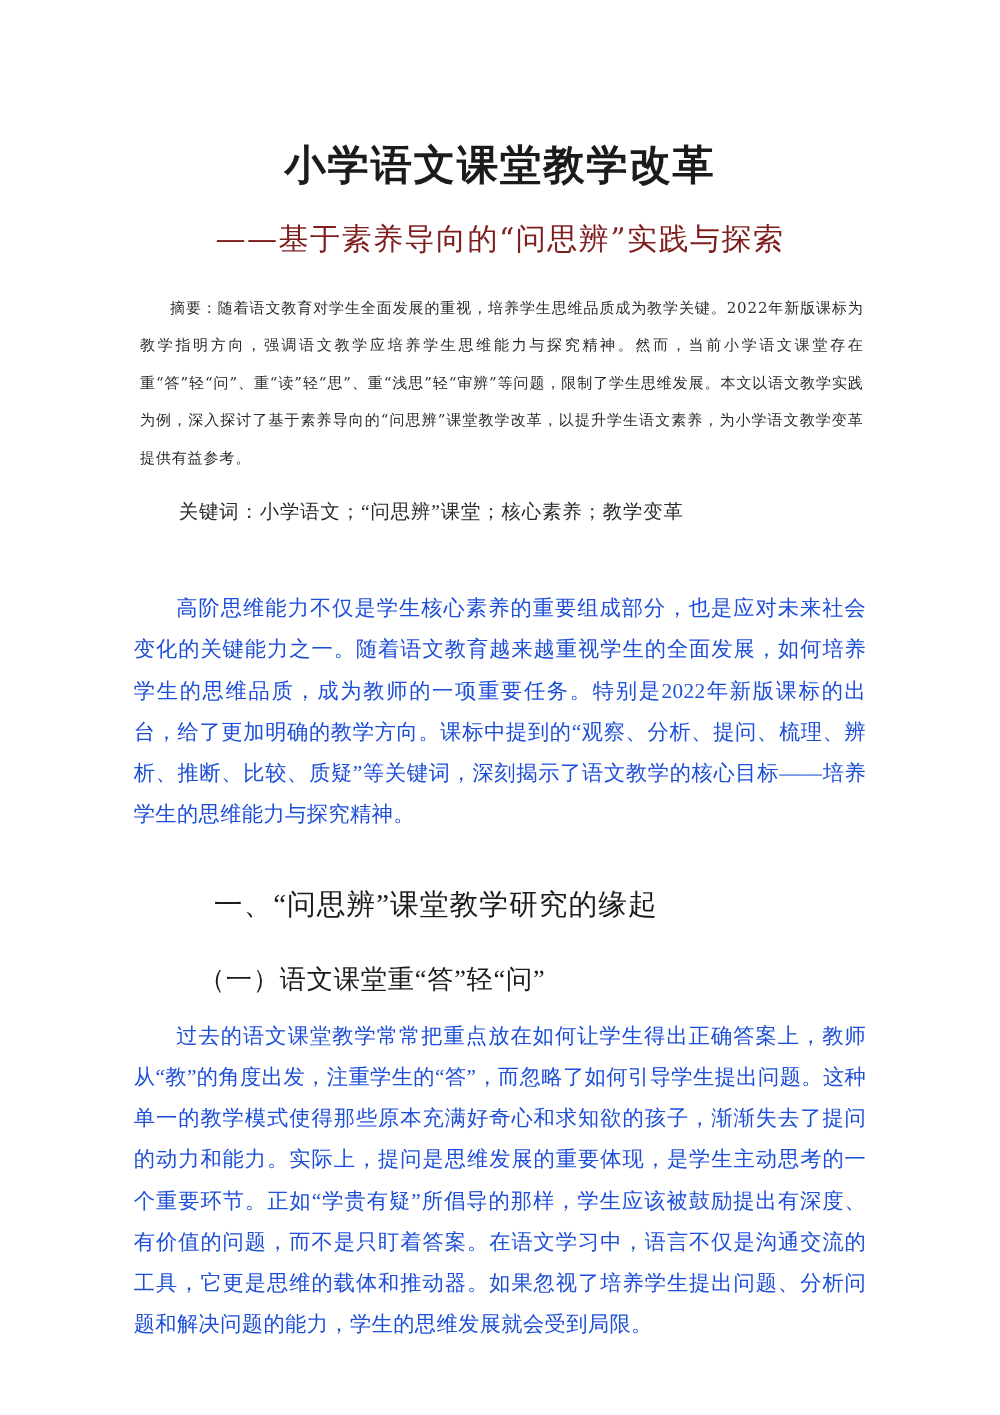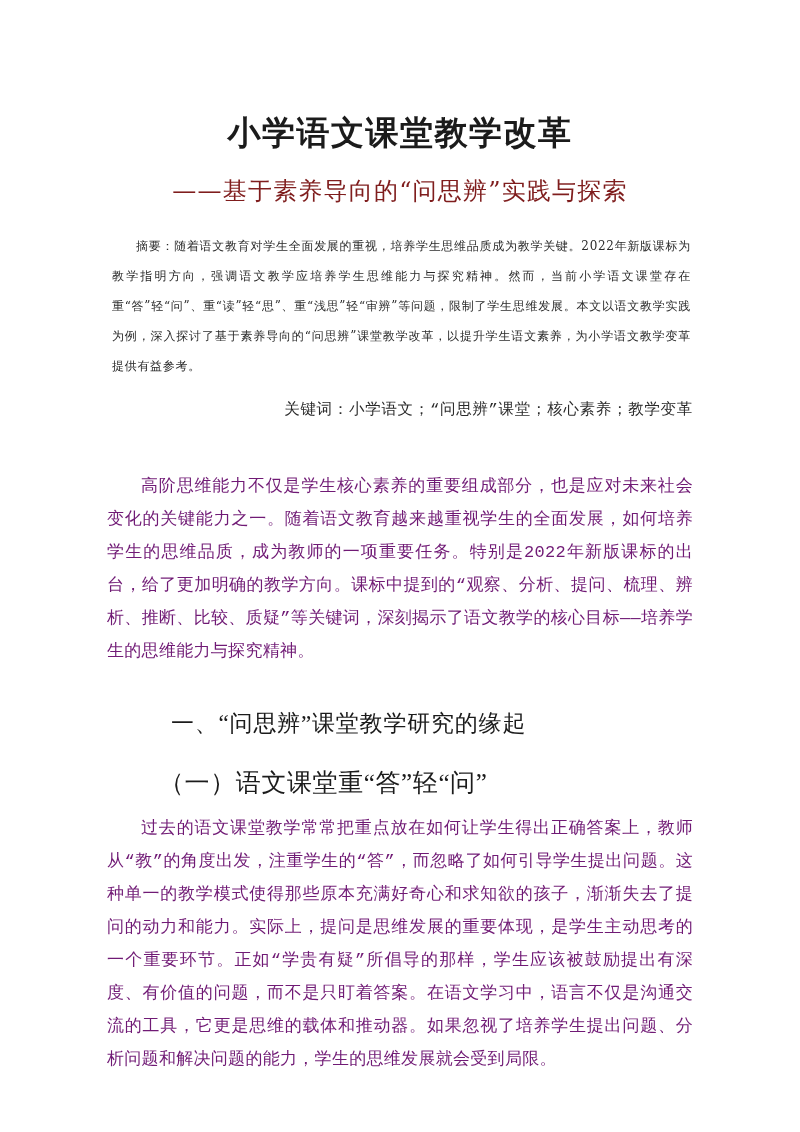--- a/index.html
+++ b/index.html
@@ -61,37 +61,36 @@
     text-align: justify;
     text-justify: inter-ideograph;
     text-indent: 2em;
     padding-left: 5px;
     padding-right: 2px;
   }
   .keywords-text {
     margin: 0;
     padding-top: 14px;
     padding-left: 5px;
-    font-family: Liberation Mono, monospace;
+    font-family: Liberation Serif, serif;
     font-size: 15.5px;
     line-height: 30px;
     letter-spacing: 0.7px;
     color: #2b2b2b;
     text-indent: 2em;
-    text-align: right;
   }
 
   
   .body-para {
     margin: 0;
-    font-family: Liberation Mono, monospace;
+    font-family: Liberation Serif, serif;
     font-size: 17px;
     line-height: 33px;
     letter-spacing: 0.3px;
-    color: #701a75;
+    color: #1d4ed8;
     text-align: justify;
     text-justify: inter-ideograph;
     text-indent: 2em;
   }
   .para-gap-top { padding-top: 45px; }
 
   
   .heading-1 {
     margin: 12px;
     padding-top: 24px;
@@ -102,21 +101,21 @@
     line-height: 40px;
     letter-spacing: 0.8px;
     color: #1b1b1b;
   }
   .heading-2 {
     margin: 0;
     padding-top: 8px;
     padding-left: 52px;
     font-family: "Liberation Serif", "DejaVu Serif", serif;
     font-weight: normal;
-    font-size: 25px;
+    font-size: 21px;
     line-height: 38px;
     letter-spacing: 0.6px;
     color: #1b1b1b;
   }
   .after-heading { padding-top: 10px; }
 </style>
 </head>
 <body>
 
 <div class="page">

